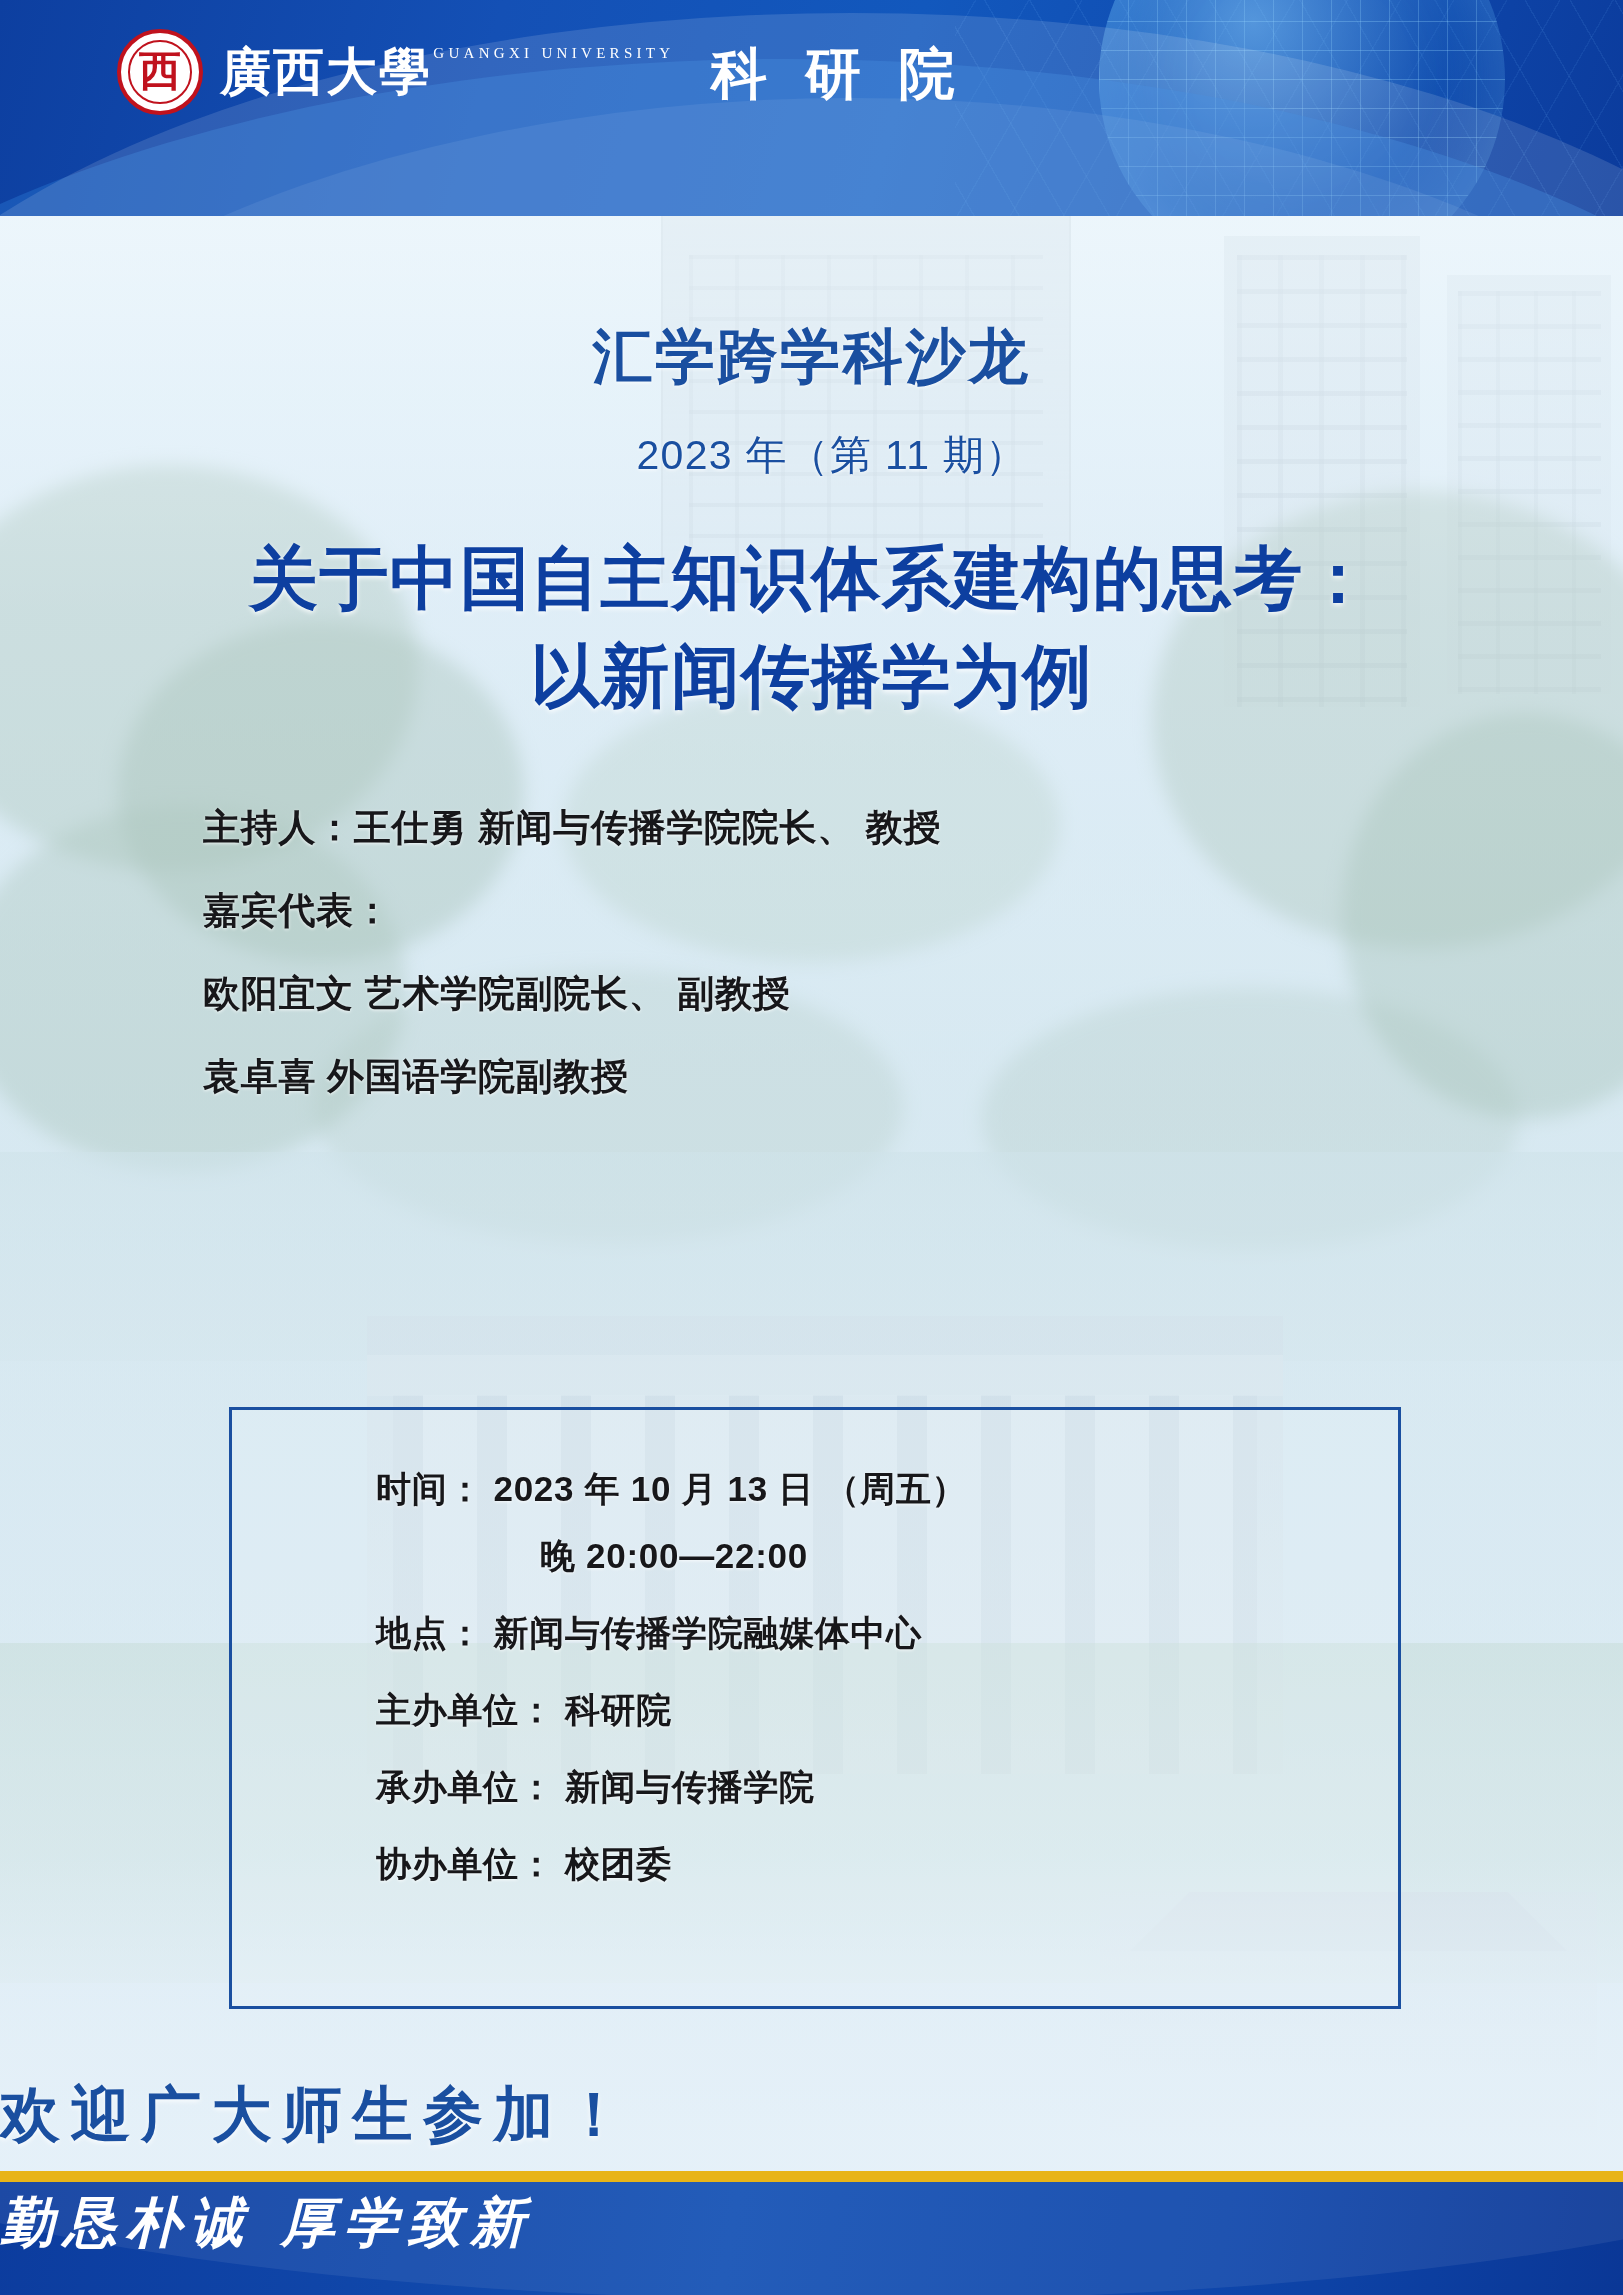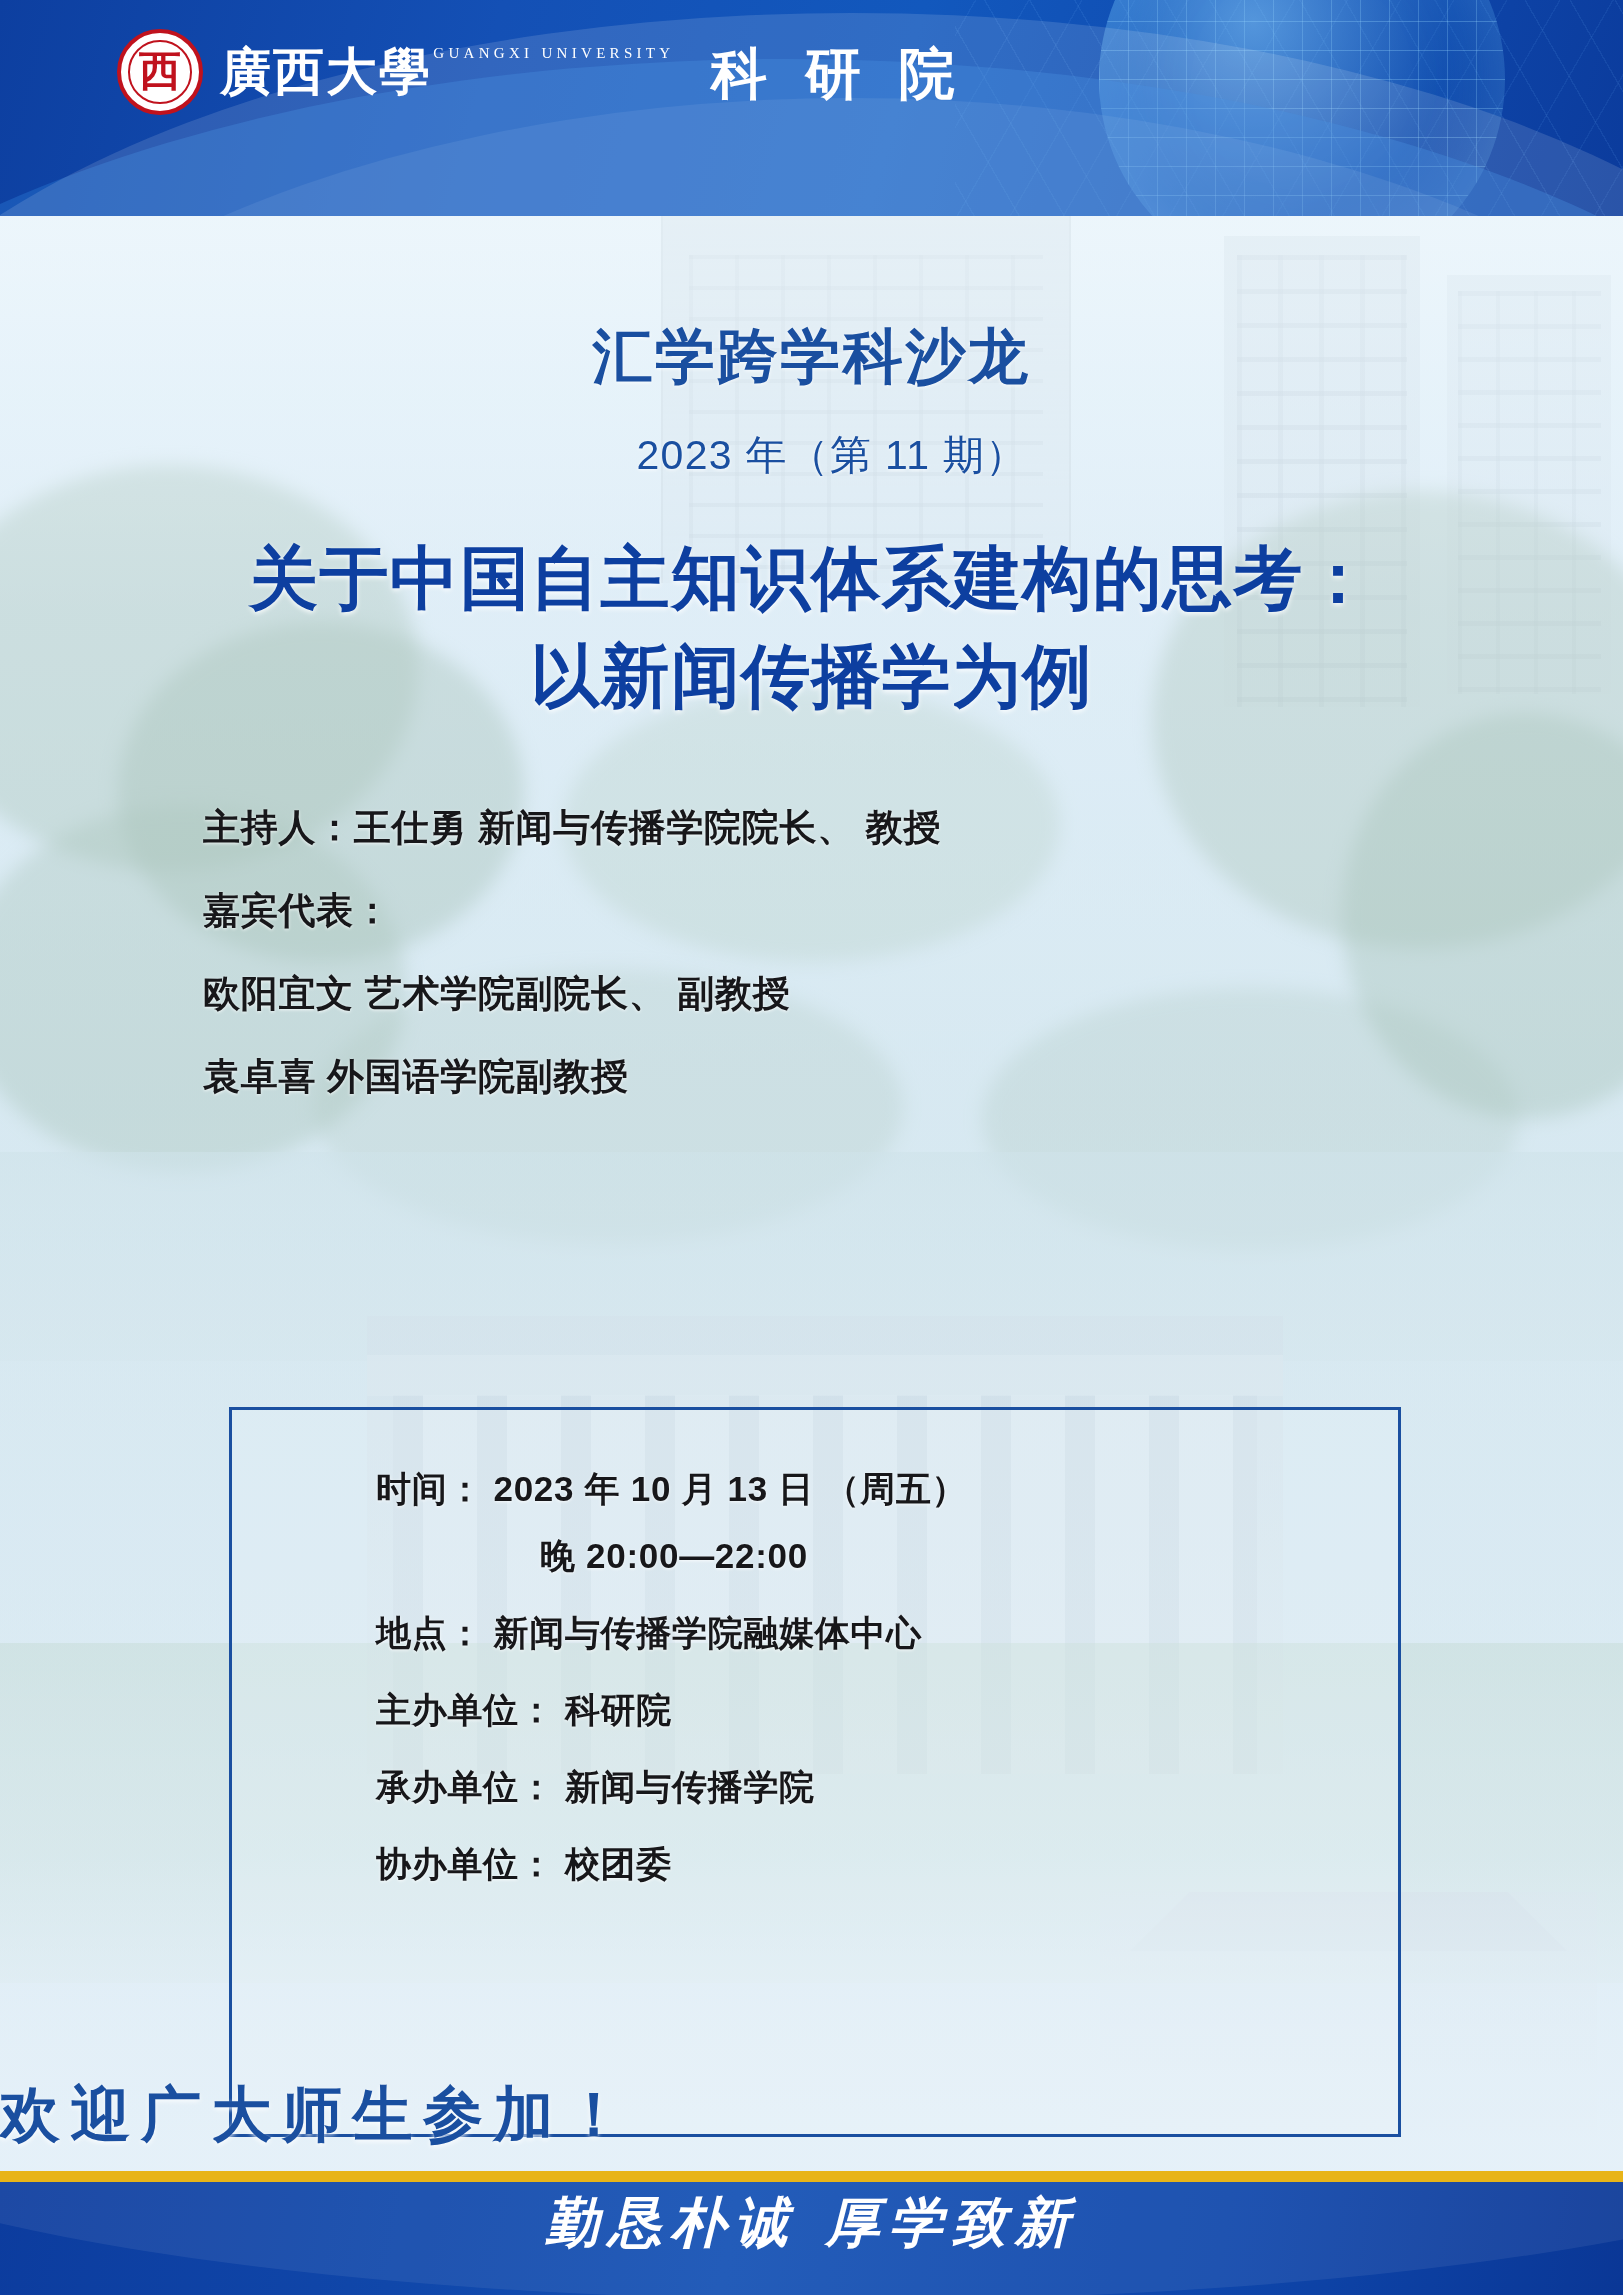--- a/index.html
+++ b/index.html
@@ -313,21 +313,21 @@
     font-weight: bold;
     letter-spacing: 0.7px;
     margin-bottom: 33px;
     text-shadow: 0 1.3px 3.3px rgba(255,255,255,0.8);
   }
   .people .line:last-child { margin-bottom: 0; }
 
   .info-box {
     position: absolute;
     left: 229px; top: 1191px;
-    width: 1172px; height: 730px;
+    width: 1172px; height: 602px;
     border: 3.9px solid #1a4fa0;
     box-sizing: border-box;
     background: rgba(236,244,250,0.22);
   }
   .info-box .row {
     color: #17171a;
     font-size: 35px;
     font-weight: bold;
     letter-spacing: 0.7px;
     margin-left: 144px;
@@ -365,21 +365,21 @@
   }
   .footer-swoosh {
     position: absolute;
     left: -262px; top: -98px; width: 2225px; height: 216px;
     background: rgba(255,255,255,0.07);
     border-radius: 0 0 50% 50% / 0 0 100% 100%;
   }
   .motto {
     position: absolute;
     left: 0; top: 15.7px; width: 1623px;
-    text-align: center;
+    text-align: left;
     color: #ffffff;
     font-size: 54px;
     font-weight: bold;
     letter-spacing: 9.2px;
     font-family: "DejaVu Serif", "Liberation Serif", serif;
     font-style: italic;
   }
 </style>
 </head>
 <body>

